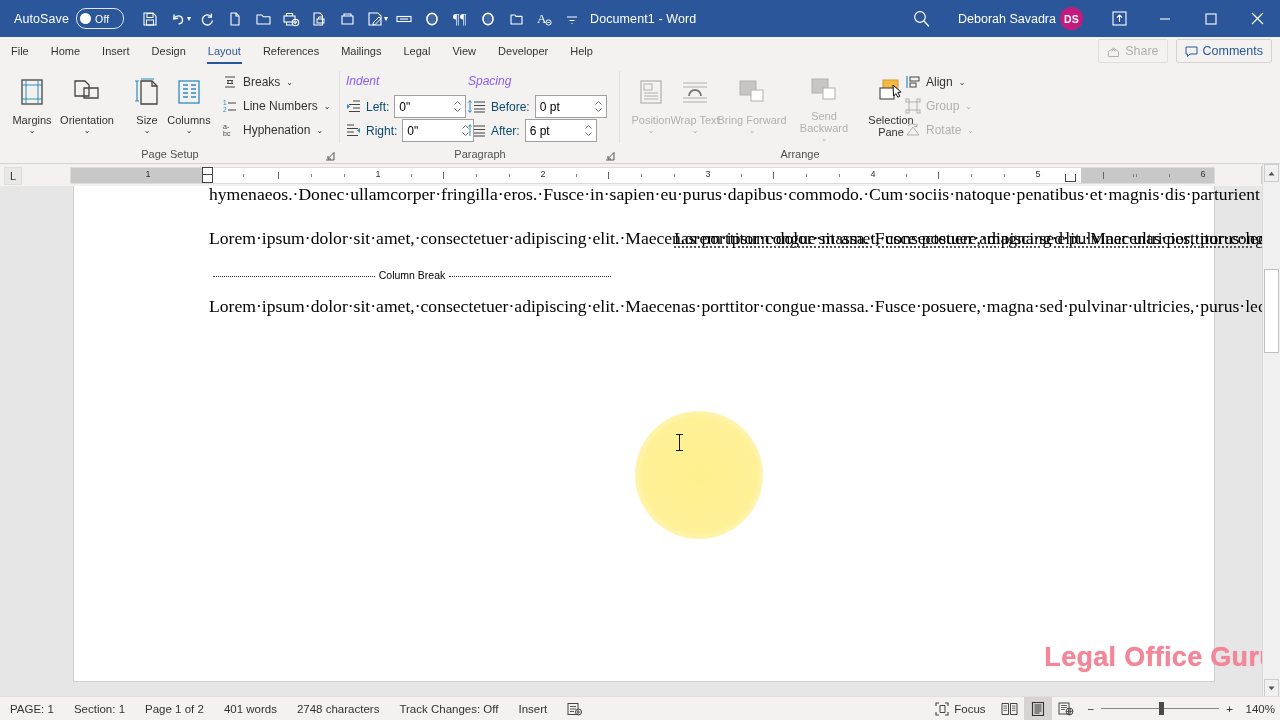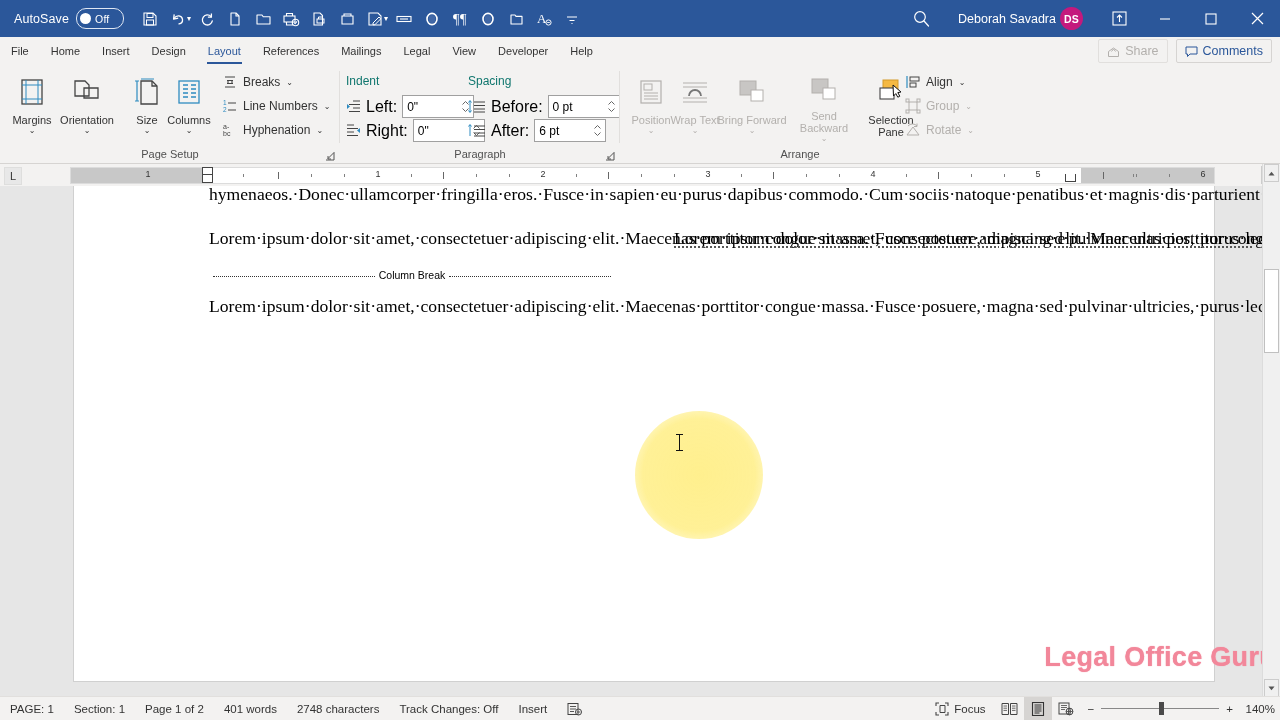--- a/index.html
+++ b/index.html
@@ -86,34 +86,34 @@
   .bigbtn .cv{font-size:8px;color:#333;line-height:1;margin-top:1px;}
   .bigbtn.dim .lbl,.bigbtn.dim .cv{color:#b3b0ad;}
   .smbtn{
     position:absolute;height:22px;display:flex;align-items:center;gap:5px;
     font-size:12px;color:#333;
   }
   .smbtn.dim{color:#b3b0ad;}
   .smbtn .cv{font-size:8px;color:#333;margin-left:1px;}
   .smbtn.dim .cv{color:#b3b0ad;}
   .fieldrow{position:absolute;display:flex;align-items:center;gap:5px;}
-  .fieldlbl{font-size:16px;color:#000000;}
+  .fieldlbl{font-size:12px;color:#0c4a6e;}
   .spin{
     width:70px;height:21px;border:1px solid #a0a0a0;background:#fff;display:flex;
     align-items:center;position:relative;
   }
   .spin input{
     border:0;outline:0;width:48px;height:17px;font-size:12px;font-family:"Liberation Sans",sans-serif;
     color:#000;padding-left:4px;background:transparent;
   }
   .spin .arrows{
     position:absolute;right:1px;top:1px;bottom:1px;width:13px;display:flex;
     flex-direction:column;align-items:center;justify-content:center;gap:3px;
   }
-  .grouphdr{position:absolute;font-size:12px;color:#0f766e;}
+  .grouphdr{position:absolute;font-size:12px;color:#8b5cf6;font-style:italic;}
   
   #ruler{
     position:absolute;left:0;top:164px;width:1280px;height:22px;background:#f3f2f1;
   }
   .corner-tabstop{
     position:absolute;left:4px;top:3px;width:16px;height:16px;background:#e8e8e8;
     display:flex;align-items:center;justify-content:center;font-size:11px;color:#333;
     border:1px solid #dededd;
   }
   .rtrack{position:absolute;left:70px;top:3px;height:15px;width:1143px;background:#ffffff;border:1px solid #dcdcdc;}
@@ -297,20 +297,21 @@
           <path d="M11.2 11.5h2.6" stroke="#fff" stroke-width=".9"></path>
         </svg>
     </div>
     <div class="qbtn">
       <svg width="16" height="16" viewBox="0 0 16 16">
           <path d="M3 6h10M5.5 9.5h5M7.5 12.5h1" stroke="#fff" stroke-width="1.1"></path>
         </svg>
     </div>
   </div>
 
+  <div class="doc-title">Document1  -  Word</div>
 
   <div class="tb-search">
     <svg width="19" height="19" viewBox="0 0 19 19">
         <circle cx="8" cy="8" r="5.3" fill="none" stroke="#fff" stroke-width="1.2"></circle>
         <path d="M12 12l4.5 5" stroke="#fff" stroke-width="1.2" stroke-linecap="round"></path>
       </svg>
   </div>
 
   <div class="user-name">Deborah Savadra</div>
   <div class="avatar">DS</div>

